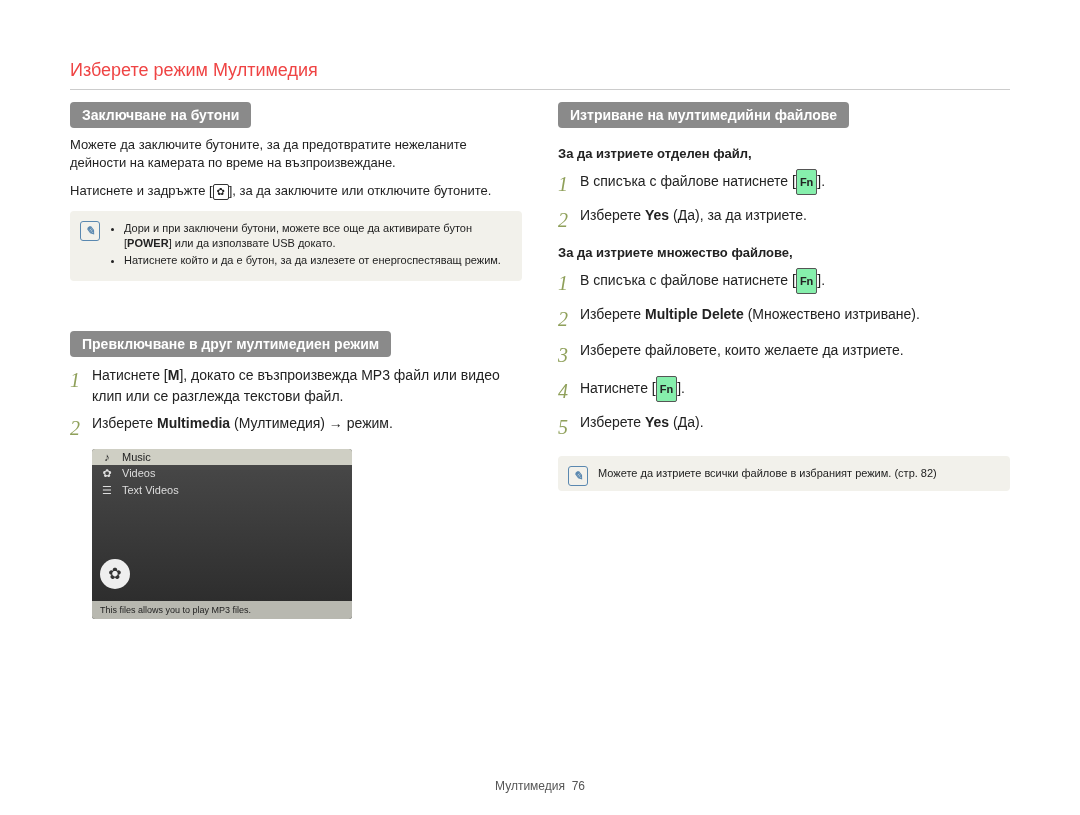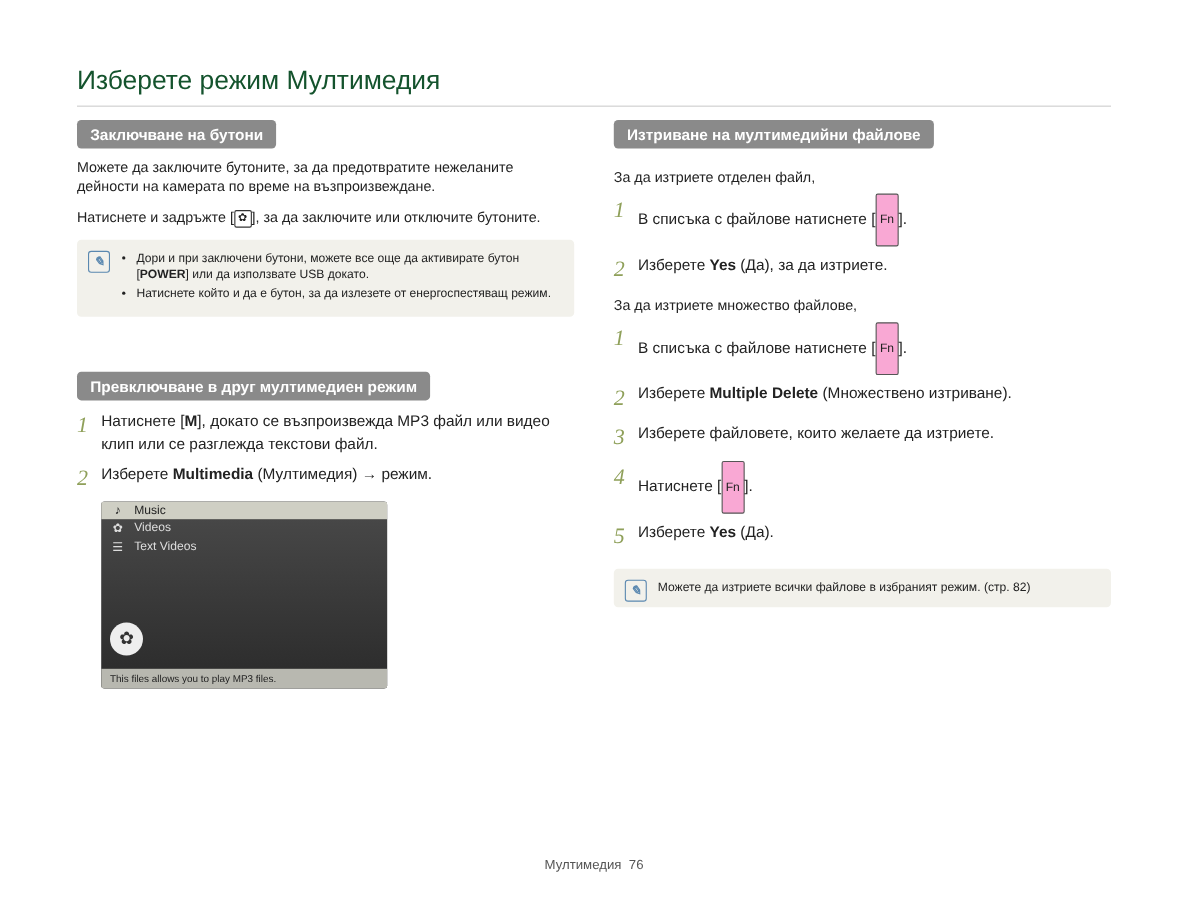--- a/index.html
+++ b/index.html
@@ -13,22 +13,22 @@
     box-sizing: border-box;
     position: relative;
   }
   .page {
     padding: 60px 70px 30px 70px;
     box-sizing: border-box;
     width: 100%;
     height: 100%;
   }
   .page-title {
-    color: #14532d;
-    font-size: 24px;
+    color: #ef4444;
+    font-size: 18px;
     font-weight: 400;
     margin-bottom: 8px;
   }
   .title-line {
     border: none;
     border-top: 1px solid #ccc;
     margin: 0 0 12px 0;
   }
   .columns {
     display: flex;
@@ -90,21 +90,21 @@
     font-weight: bold;
   }
   .note-box ul {
     margin: 0;
     padding-left: 14px;
   }
   .note-box li {
     margin-bottom: 2px;
   }
   .sub-heading {
-    font-weight: normal;
+    font-weight: bold;
     font-size: 13px;
     margin: 10px 0 8px 0;
   }
   .step {
     display: flex;
     margin-bottom: 6px;
     font-size: 14px;
     line-height: 1.5;
   }
   .step-num {
@@ -115,26 +115,26 @@
     width: 22px;
     flex-shrink: 0;
   }
   .step-text {
     flex: 1;
   }
   .fn-key {
     display: inline-block;
     border: 1px solid #555;
     border-radius: 2px;
-    padding: 16px 3px;
+    padding: 5px 3px;
     font-size: 11px;
     font-family: Arial, sans-serif;
-    font-weight: normal;
+    font-weight: bold;
     vertical-align: middle;
-    background: #f9a8d4;
+    background: #86efac;
     line-height: 14px;
   }
   .screenshot {
     width: 260px;
     height: 170px;
     background: linear-gradient(#4a4a4a, #2a2a2a);
     border-radius: 3px;
     color: #ddd;
     font-size: 11px;
     position: relative;

